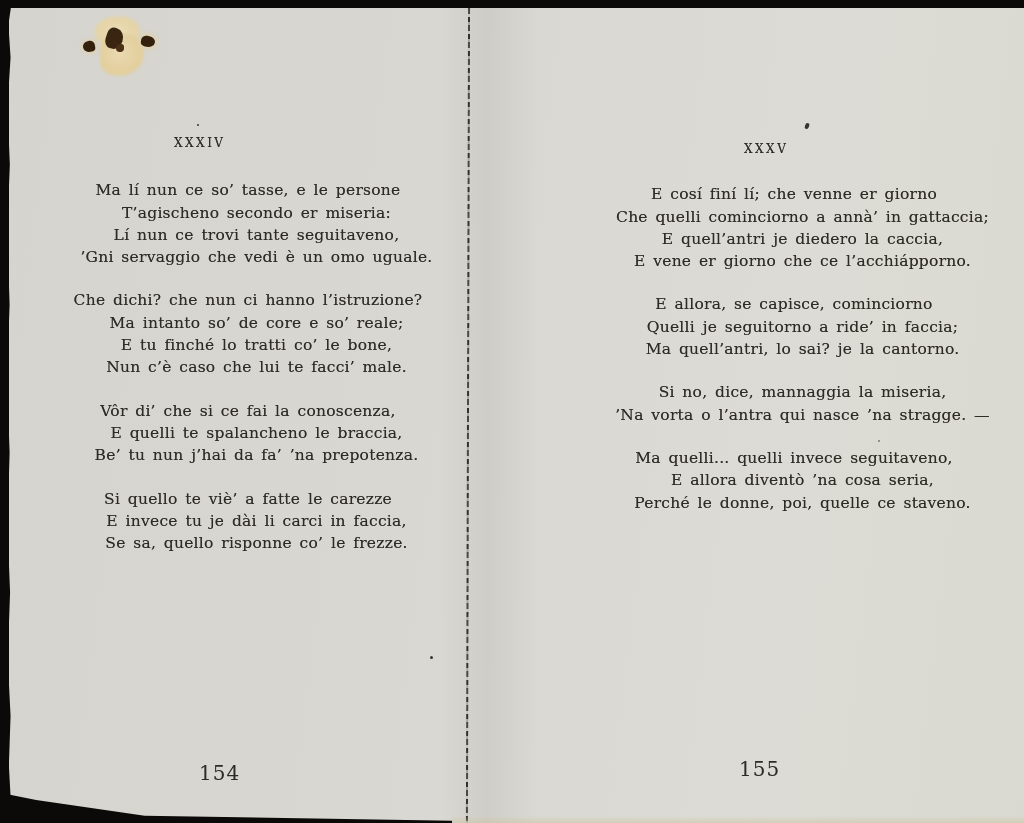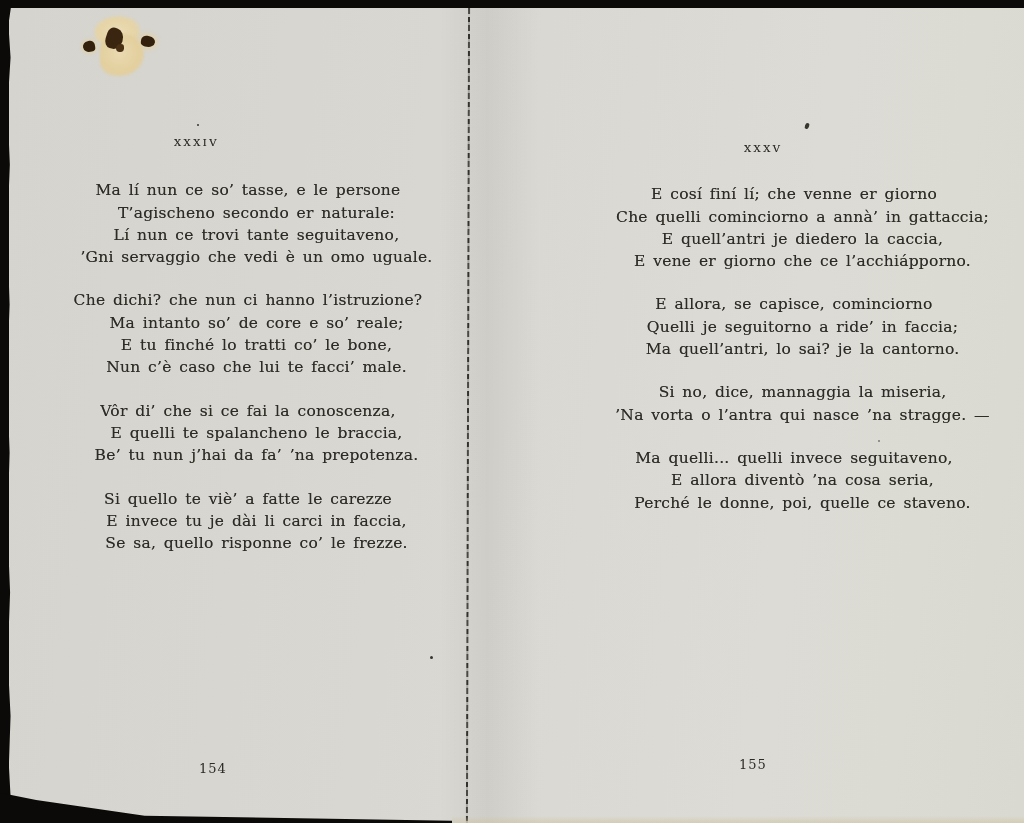--- a/index.html
+++ b/index.html
@@ -123,40 +123,40 @@
     font-size: 15.5px;
     line-height: 22.3px;
     letter-spacing: 0.25px;
     word-spacing: 0.16em;
     text-shadow: 0 0 0.5px rgba(45,43,37,0.55);
   }
   .page-left  { left: 22px;  top: 130px; }
   .page-right { left: 568px; top: 136px; }
 
   .chapter-heading {
-    font-size: 14px;
+    font-size: 17px;
     letter-spacing: 2.5px;
     font-weight: normal;
     text-transform: lowercase;
     font-variant: small-caps;
   }
   .page-left  .chapter-heading { padding-left: 152px; }
   .page-right .chapter-heading { padding-left: 176px; }
 
   .stanza { margin-top: 21px; }
   .page-left  .stanza-first { margin-top: 27px; }
   .page-right .stanza-first { margin-top: 25px; }
 
   .line { white-space: nowrap; text-align: center; }
   .line.indent { padding-left: 17px; }
 
   .page-number {
     position: absolute;
     color: #2d2b25;
-    font-size: 13px;
+    font-size: 20px;
     letter-spacing: 1px;
   }
   .page-number-left  { left: 199px; top: 761px; }
   .page-number-right { left: 739px; top: 757px; }
 </style>
 </head>
 <body>
 
 <div class="paper">
   <div class="fold-shade"></div>
@@ -173,21 +173,21 @@
 <div class="speck speck-2"></div>
 <div class="speck speck-3"></div>
 <div class="speck speck-4"></div>
 
 <div class="gutter-line"></div>
 
 <div class="page-column page-left">
   <div class="chapter-heading">XXXIV</div>
   <div class="stanza stanza-first">
     <div class="line">Ma lí nun ce so’ tasse, e le persone</div>
-    <div class="line indent">T’agischeno secondo er naturale:</div>
+    <div class="line indent">T’agischeno secondo er miseria:</div>
     <div class="line indent">Lí nun ce trovi tante seguitaveno,</div>
     <div class="line indent">’Gni servaggio che vedi è un omo uguale.</div>
   </div>
   <div class="stanza">
     <div class="line">Che dichi? che nun ci hanno l’istruzione?</div>
     <div class="line indent">Ma intanto so’ de core e so’ reale;</div>
     <div class="line indent">E tu finché lo tratti co’ le bone,</div>
     <div class="line indent">Nun c’è caso che lui te facci’ male.</div>
   </div>
   <div class="stanza">

